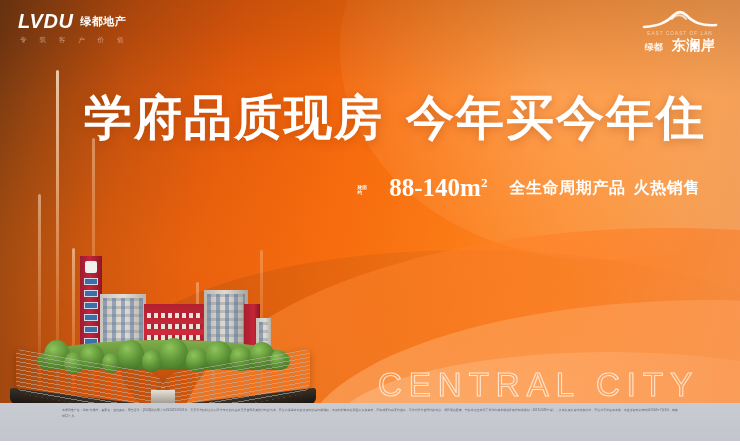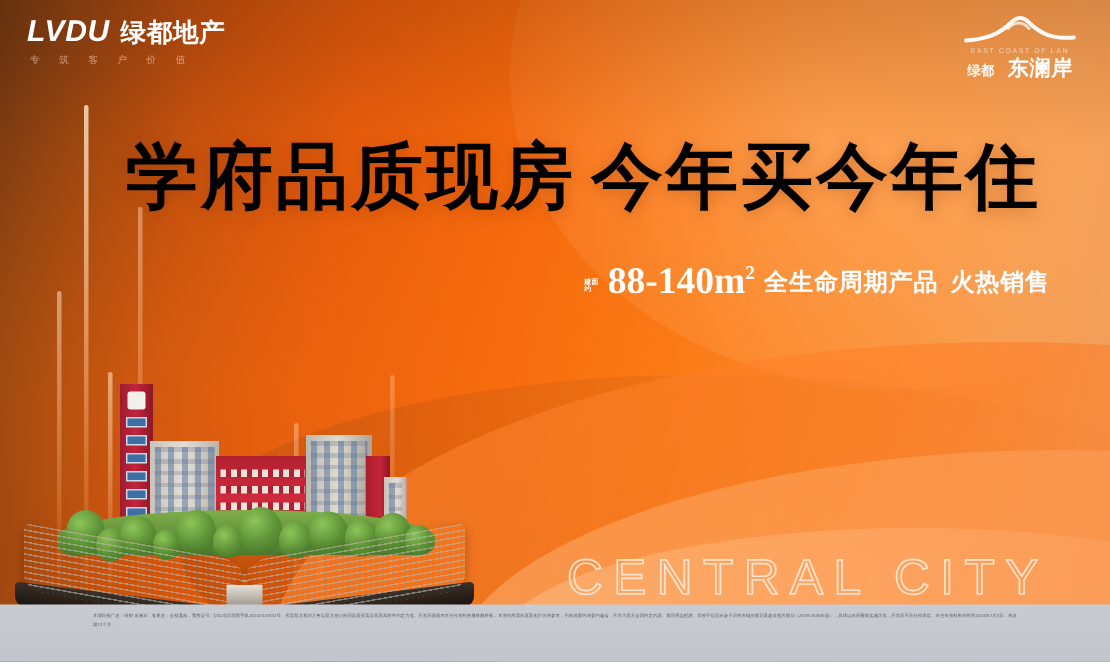--- a/index.html
+++ b/index.html
@@ -82,21 +82,21 @@
     position:absolute; left:18px; top:10px;
     display:flex; flex-direction:column; gap:3px;
   }
   .logo-left-row { display:flex; align-items:center; gap:7px; }
   .logo-lvdu {
     color:#ffffff; font-size:20px; font-weight:bold;
     font-style:italic; letter-spacing:0.5px;
     font-family:"Liberation Sans", sans-serif;
   }
   .logo-cn {
-    color:#ffffff; font-size:17px; font-weight:bold;
+    color:#ffffff; font-size:11px; font-weight:bold;
     letter-spacing:0.5px;
   }
   .logo-tag {
     display:flex; justify-content:space-between;
     width:104px; margin-left:2px;
     color:rgba(255,225,200,0.55); font-size:6.5px;
     letter-spacing:0.5px;
   }
 
   .logo-right {
@@ -109,33 +109,33 @@
     color:rgba(255,255,255,0.60); font-size:4.6px;
     letter-spacing:1.1px; text-align:center;
   }
   .logo-right-row { display:flex; align-items:baseline; gap:9px; }
   .logo-right-brand { color:#ffffff; font-size:9px; font-weight:bold; opacity:0.92; }
   .logo-right-proj { color:#ffffff; font-size:14px; font-weight:bold; letter-spacing:0.5px; }
 
   
   .headline {
     position:absolute; left:84px; top:86px;
-    display:flex; align-items:baseline; gap:10px;
-    color:#000000;
+    display:flex; align-items:baseline; gap:22px;
+    color:#ffffff;
     font-family:"Liberation Serif", serif;
     font-size:48px; font-weight:bold;
     letter-spacing:2px;
     text-shadow:0 2px 10px rgba(140,50,0,0.35);
     white-space:nowrap;
   }
 
   
   .subline {
     position:absolute; right:40px; top:174px;
-    display:flex; align-items:center; gap:6px;
+    display:flex; align-items:center; gap:22px;
     color:#ffffff; white-space:nowrap;
   }
   .sub-badge {
     display:flex; flex-direction:column;
     font-size:4.6px; line-height:1.12; font-weight:bold;
     letter-spacing:0.3px; padding-top:4px;
     color:#ffffff;
   }
   .sub-area {
     font-family:"Liberation Serif", serif;

